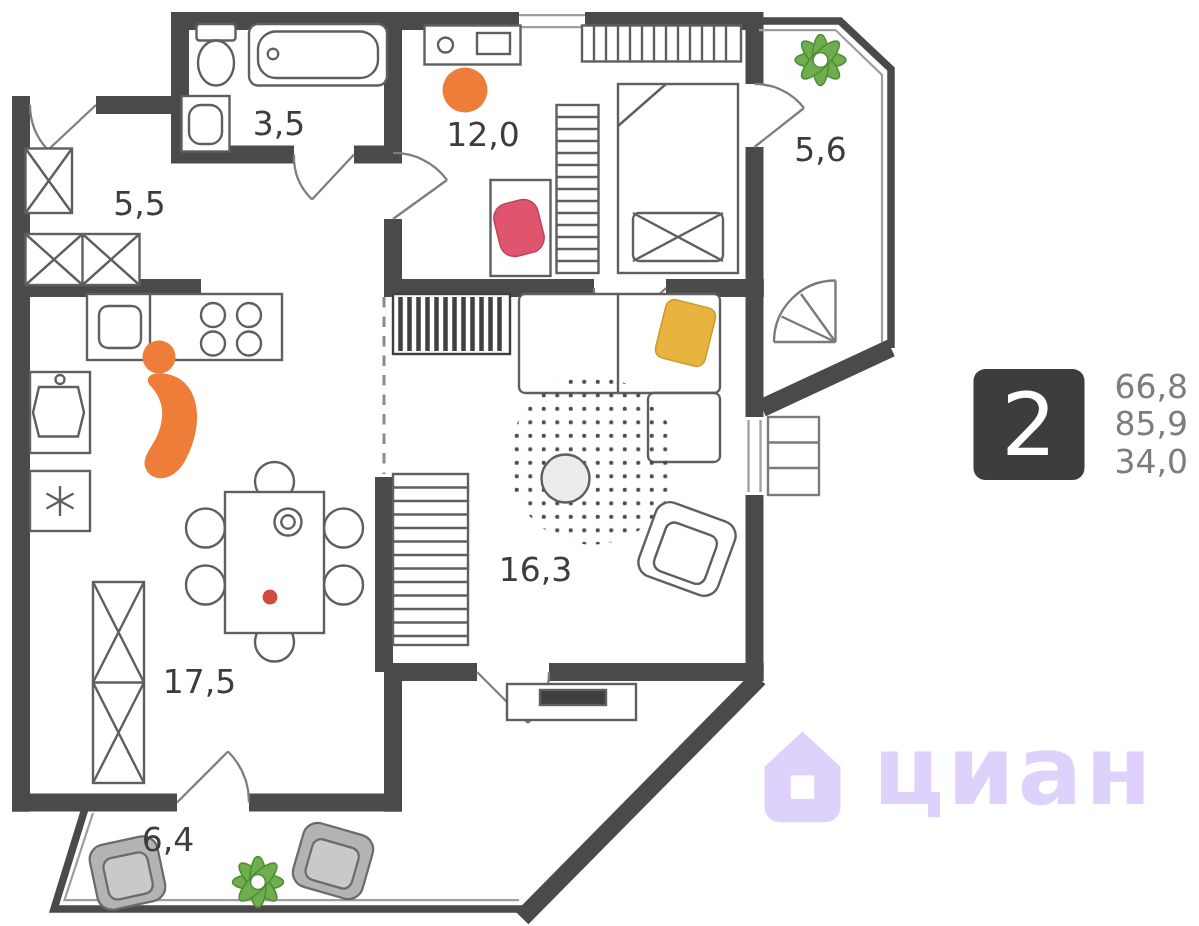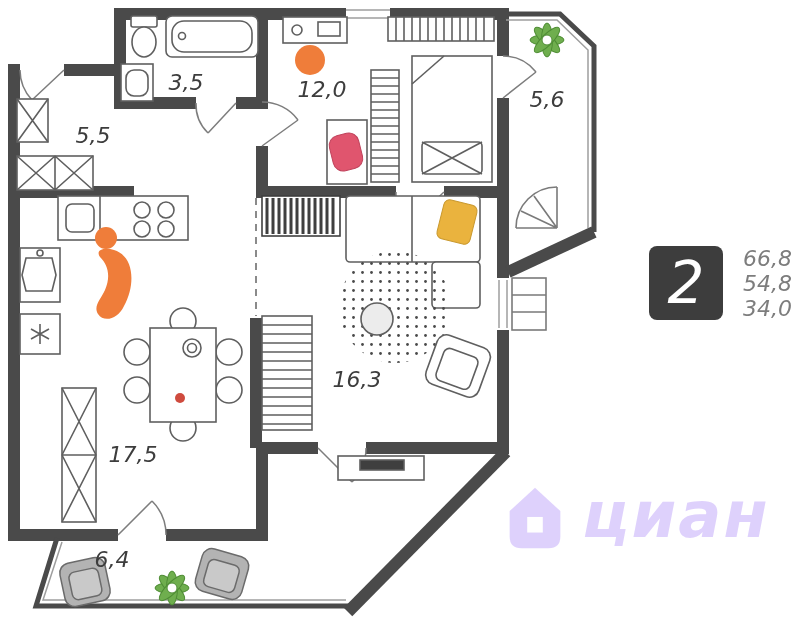--- a/index.html
+++ b/index.html
@@ -1,17 +1,17 @@
 <!DOCTYPE html>
 <html style="--wall: #4a4a4a; --accent-orange: #ef7d3a; --accent-yellow: #eab33e; --accent-pink: #e0556e; --accent-green: #6fae4e; --badge-bg: #3d3d3d; --summary-text: #7d7d7d;"><head>
 <meta charset="utf-8">
 <style>
   html,body{margin:0;padding:0;background:#ffffff;}
   body{width:799px;height:617px;overflow:hidden;font-family:"DejaVu Sans",sans-serif;}
-  .canvas{position:relative;width:799px;height:617px;background:#fff;font-style:italic;}
+  .canvas{position:relative;width:799px;height:617px;background:#fff;}
 
   
   .wall{stroke:var(--wall,#4a4a4a);stroke-width:12;fill:none;stroke-linecap:butt;}
   .wall-thin{stroke:var(--wall,#4a4a4a);stroke-width:5;fill:none;}
   .glaze{stroke:#9e9e9e;stroke-width:1.5;fill:none;}
   .door{stroke:#7d7d7d;stroke-width:1.5;fill:none;}
   .dash{stroke:#8a8a8a;stroke-width:2;fill:none;stroke-dasharray:7 6;}
   .furn{fill:#ffffff;stroke:#5f5f5f;stroke-width:1.6;}
   .furn2{fill:none;stroke:#7a7a7a;stroke-width:1.6;}
   .grayfurn{fill:#b3b3b3;stroke:#6b6b6b;stroke-width:1.5;}
@@ -237,21 +237,21 @@
   </g>
 </svg>
 
 
 <div class="summary">
   <div class="badge">
     <span>2</span>
   </div>
   <div class="nums">
     <div>66,8</div>
-    <div>54,8</div>
+    <div>85,9</div>
     <div>34,0</div>
   </div>
 </div>
 
 
 <div class="watermark">
   <svg width="78" height="86" viewBox="0 0 80 80">
     <path d="M14,36 L40,12 L66,36 V62 Q66,74 54,74 H26 Q14,74 14,62 Z" fill="currentColor"></path>
     <rect x="32" y="42" width="16" height="16" fill="#ffffff"></rect>
   </svg>

